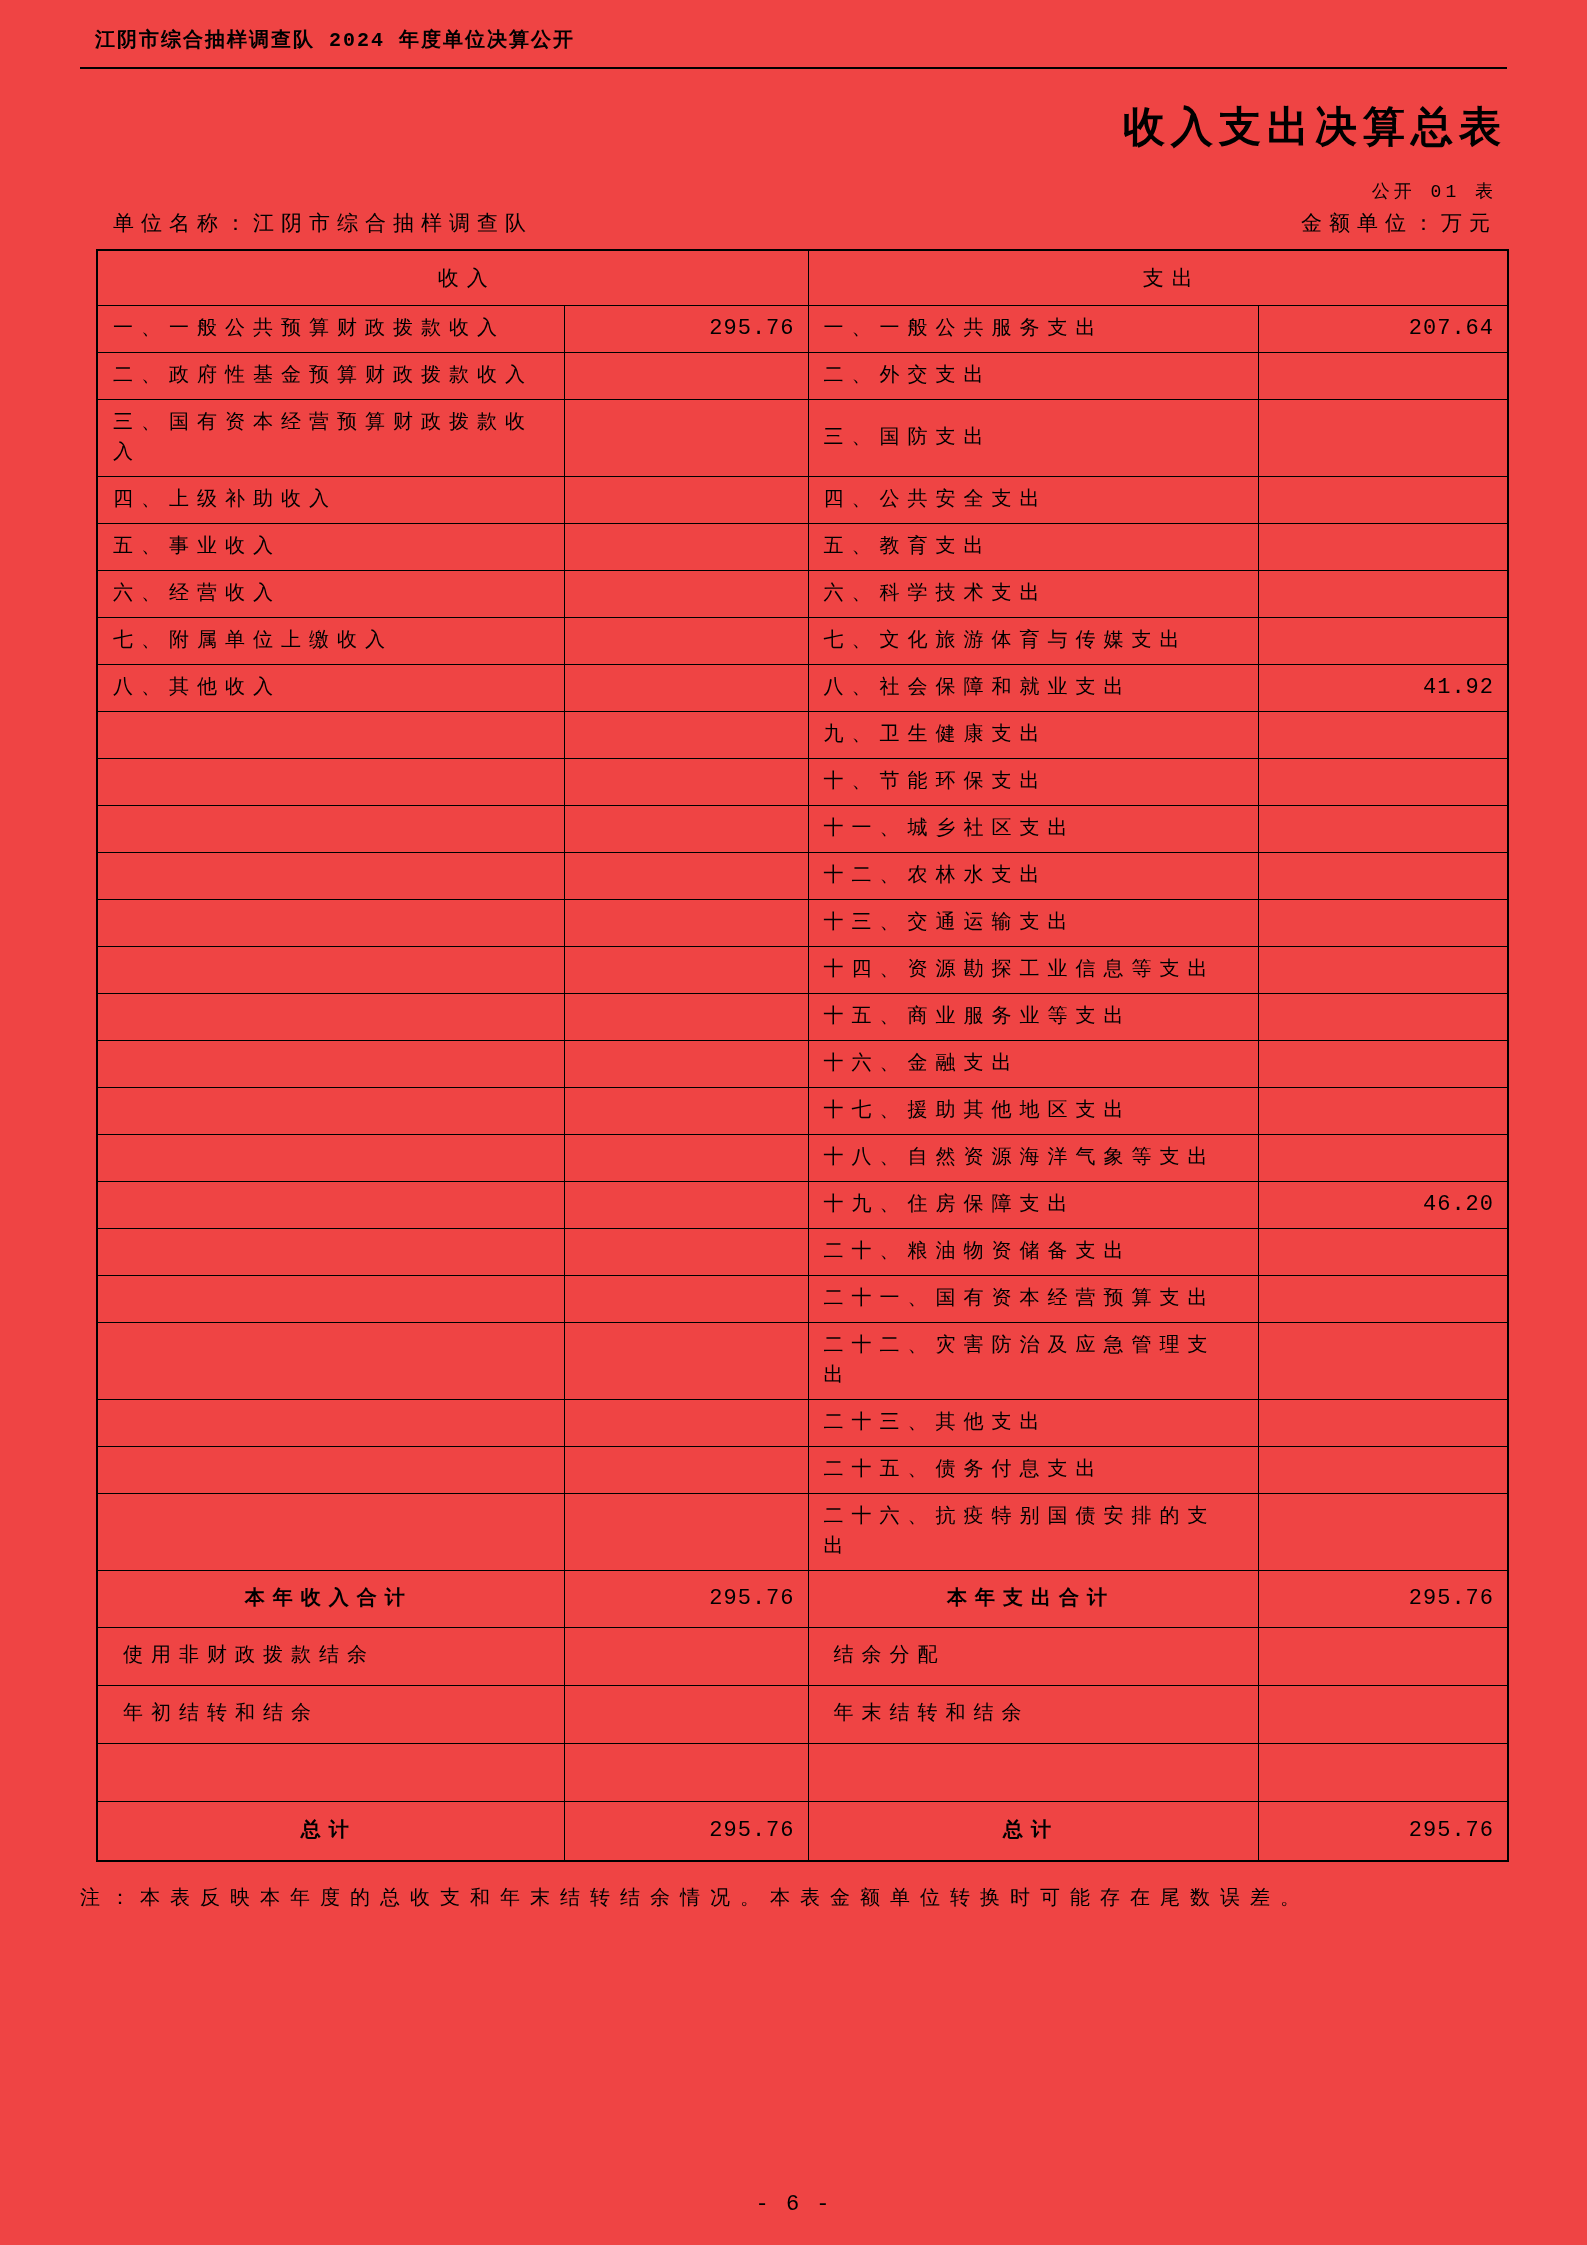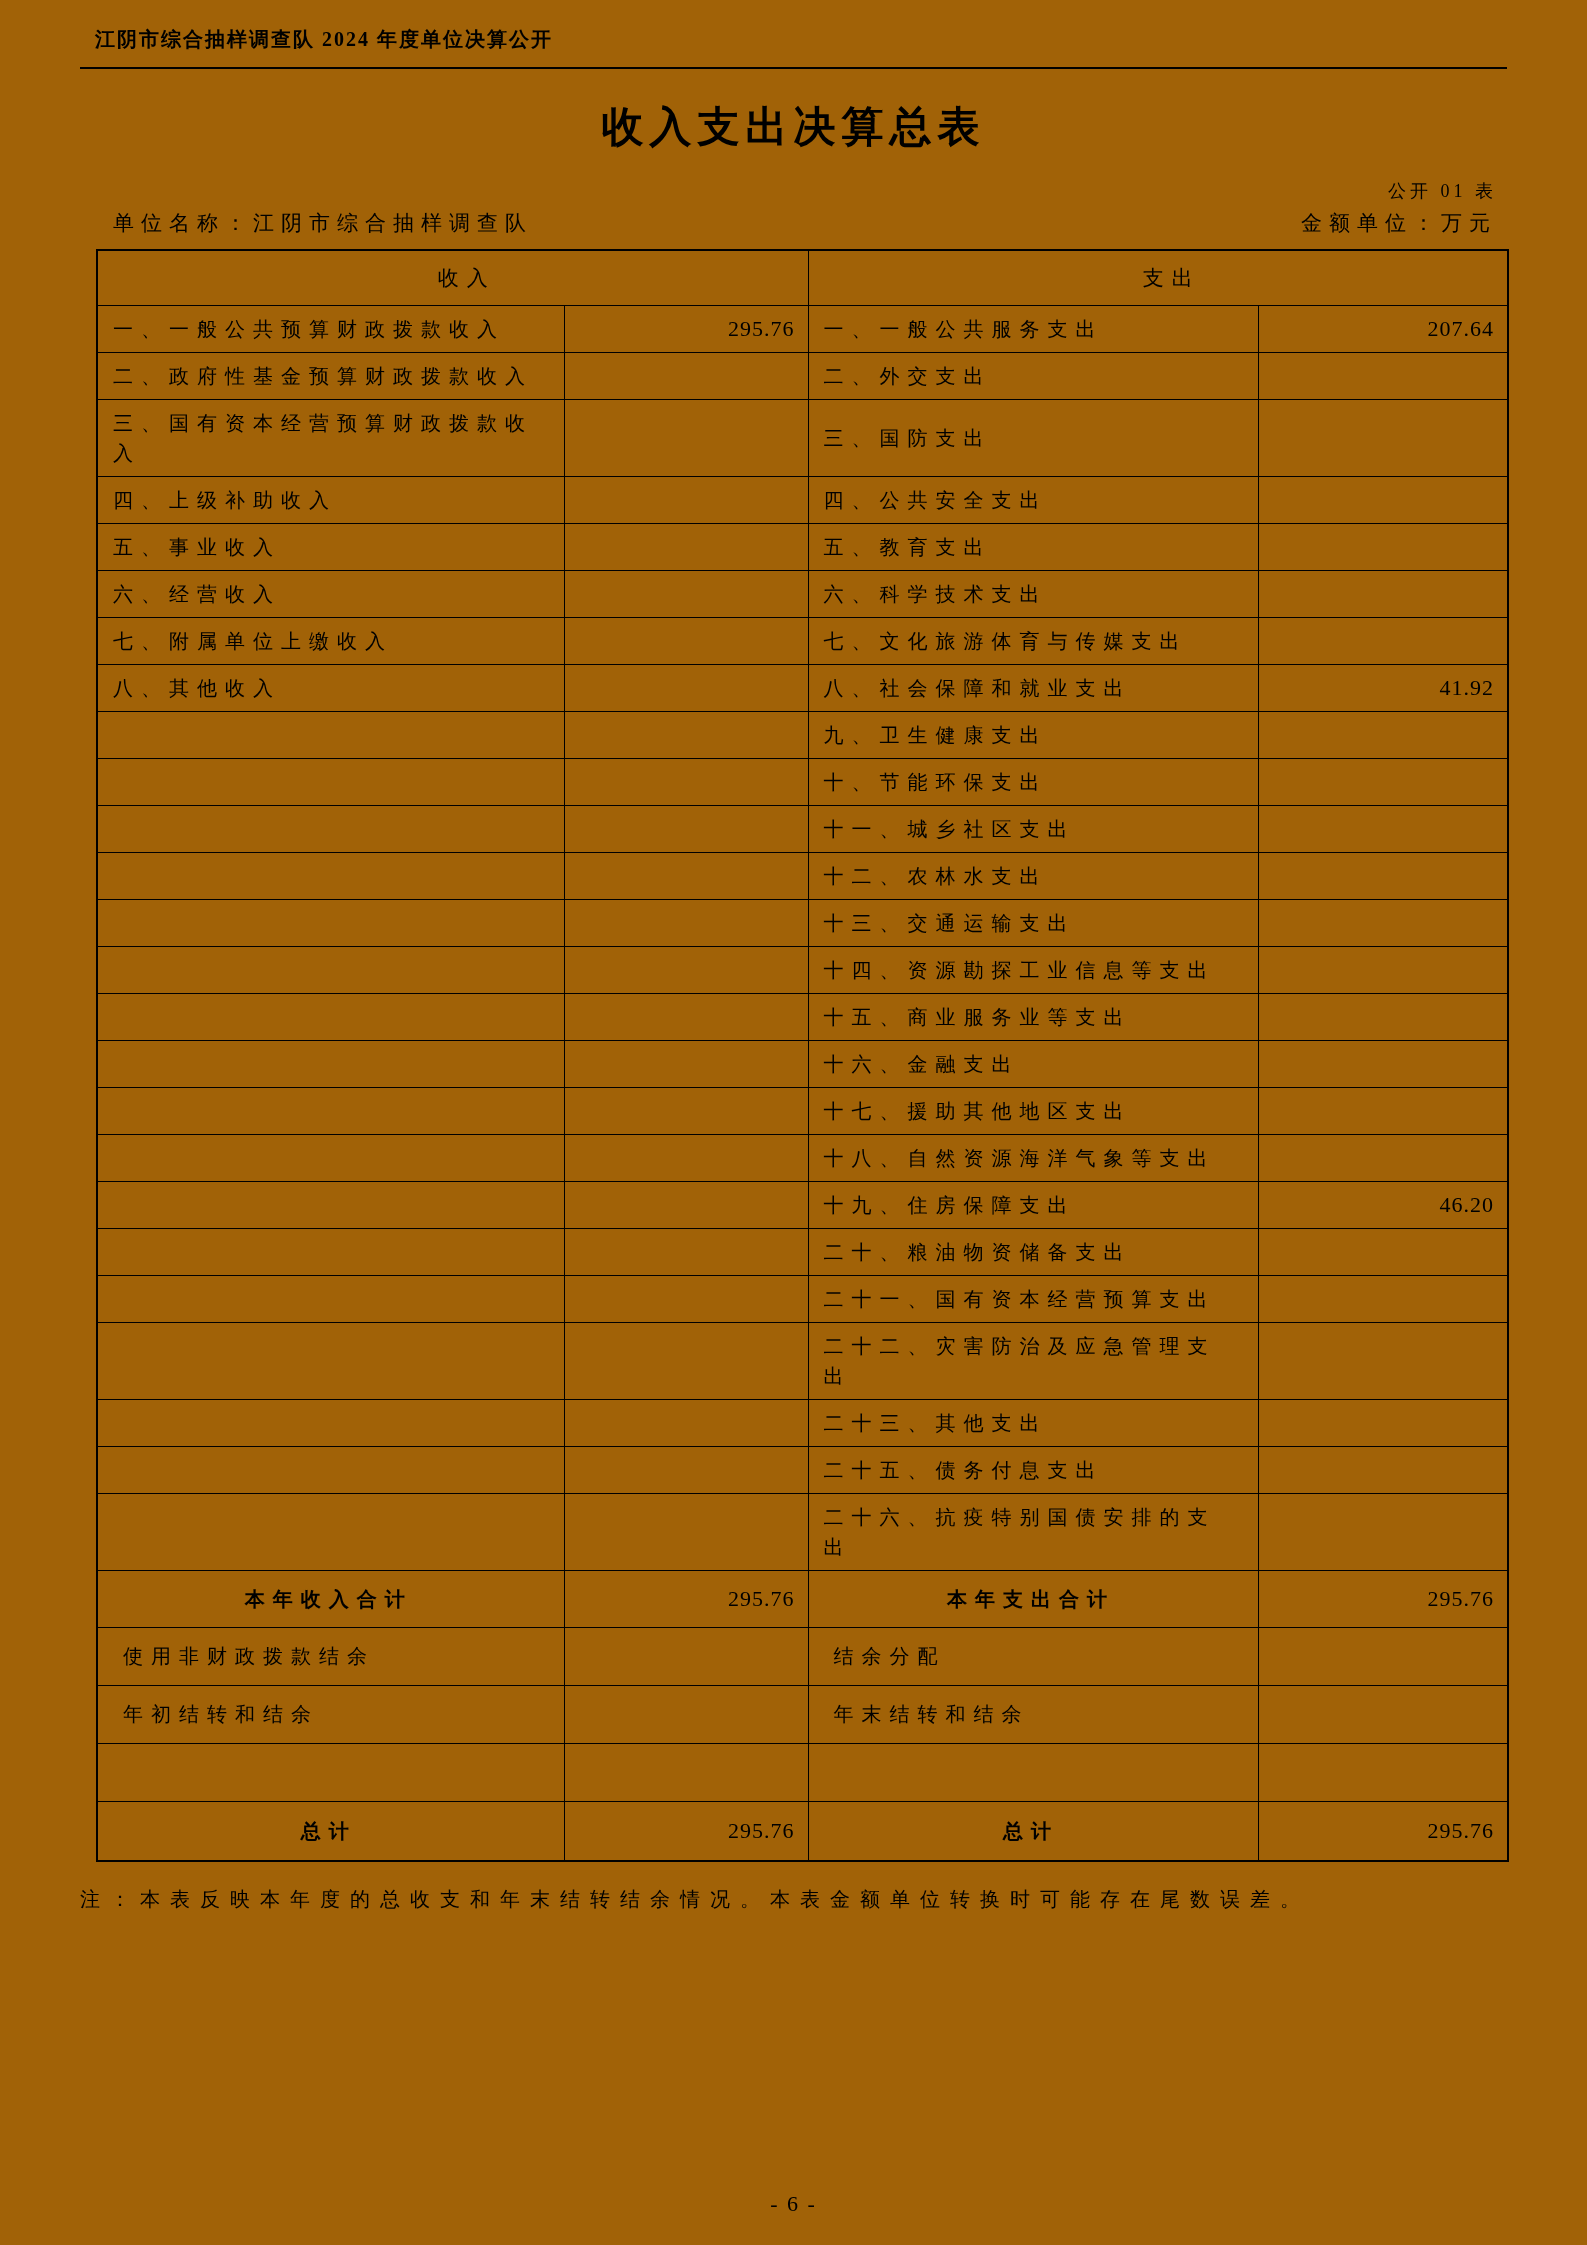--- a/index.html
+++ b/index.html
@@ -5,39 +5,40 @@
   * { margin: 0; padding: 0; box-sizing: border-box; }
   html, body { background: #ffffff; }
   body {
     font-family: "Liberation Serif", "DejaVu Serif", serif;
     color: #000000;
   }
   .page {
     position: relative;
     width: 1587px;
     height: 2245px;
-    background: #a16207;
+    background: #ef4444;
     overflow: hidden;
+    font-family: Liberation Mono, monospace;
   }
   .content {
     margin: 0 80px;
     width: 1427px;
   }
   .doc-header {
     padding-top: 26px;
     padding-left: 15px;
     padding-bottom: 14px;
     border-bottom: 2px solid #000;
     font-size: 20px;
     font-weight: bold;
     letter-spacing: 2px;
   }
   .title {
     margin-top: 30px;
-    text-align: center;
+    text-align: right;
     font-size: 42px;
     font-weight: bold;
     letter-spacing: 6px;
   }
   .table-no {
     margin-top: 24px;
     text-align: right;
     padding-right: 10px;
     font-size: 18px;
     letter-spacing: 4px;

